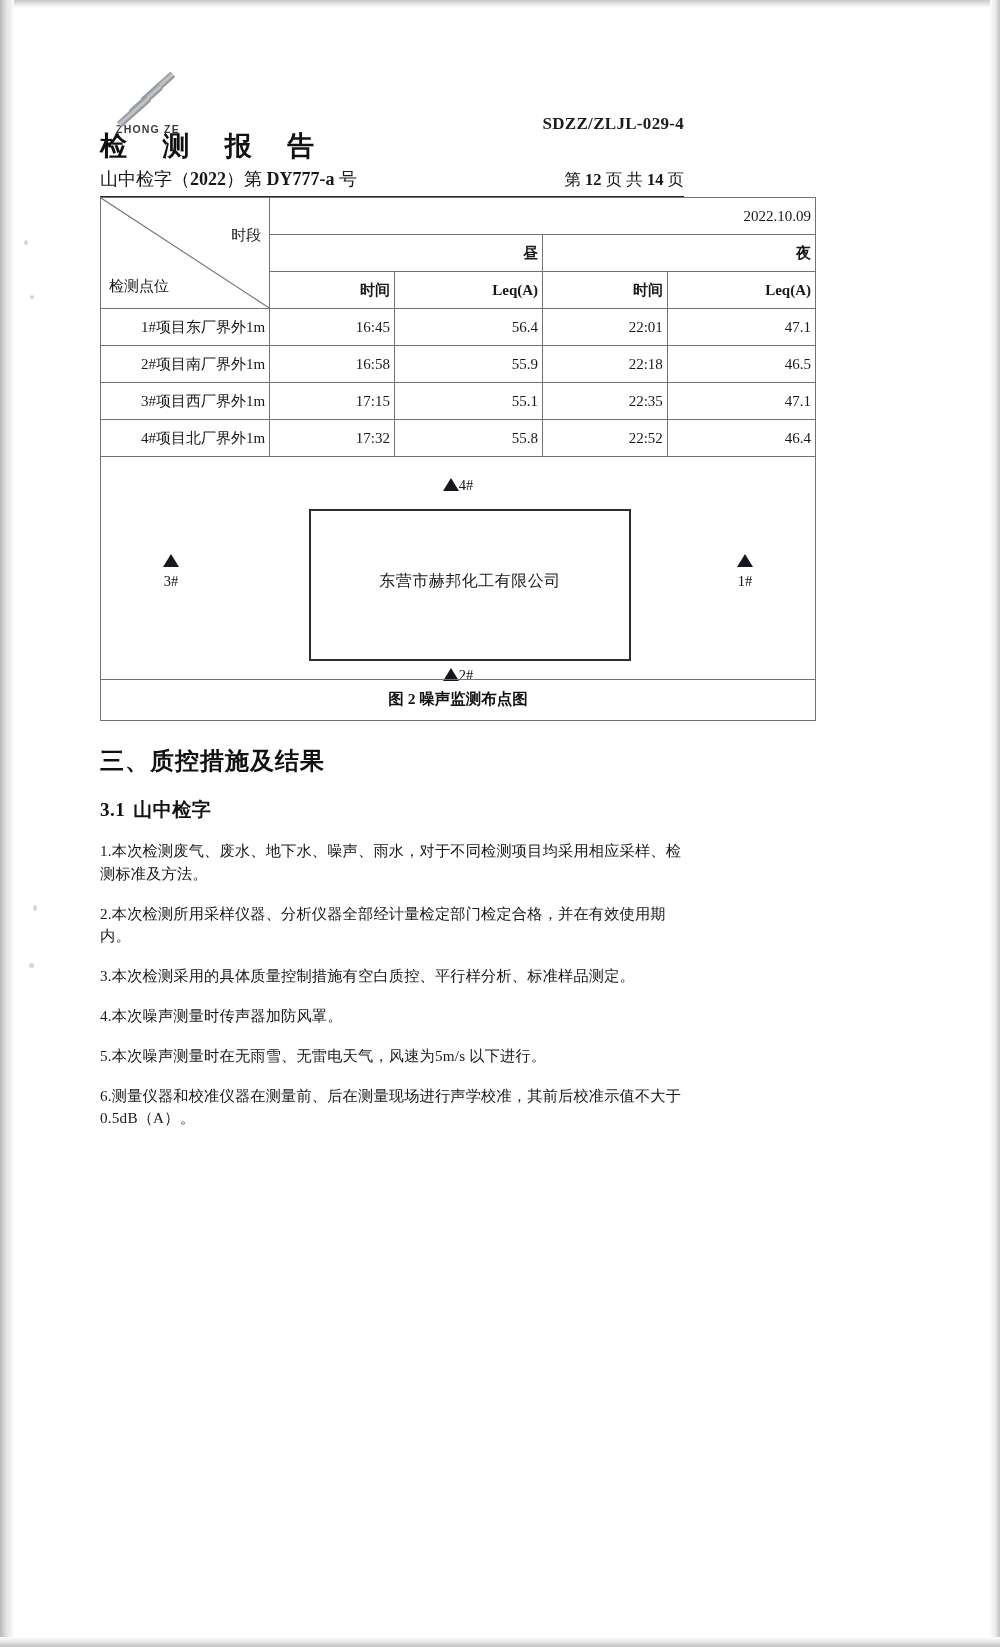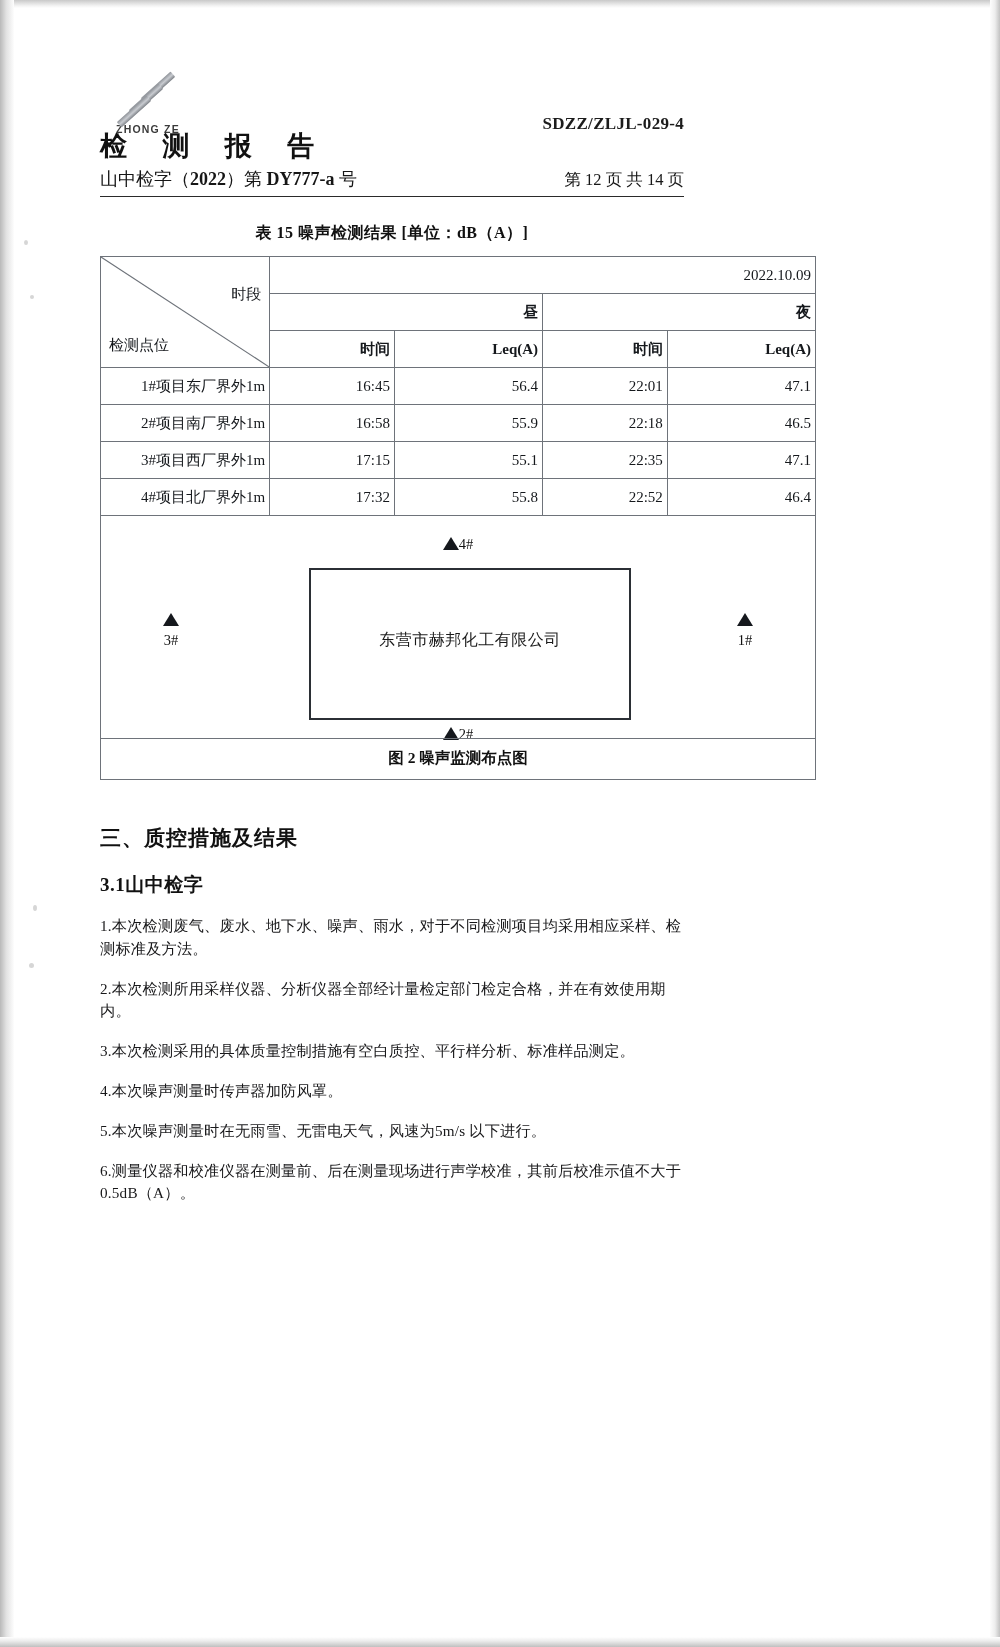--- a/index.html
+++ b/index.html
@@ -130,21 +130,21 @@
     color: #161616;
   }
   .subhead .left b { font-weight: bold; }
   .subhead .right {
     position: absolute;
     right: 0;
     bottom: 5px;
     font-size: 16.5px;
     color: #161616;
   }
-  .subhead .right b { font-weight: normal; }
+  .subhead .right b { font-weight: bold; }
 
   
   .table-caption {
     text-align: center;
     font-size: 16px;
     font-weight: bold;
     color: #111;
     margin-top: 26px;
     margin-bottom: 12px;
     letter-spacing: .5px;
@@ -254,34 +254,34 @@
   }
   .fig-divider {
     position: absolute;
     left: 0; right: 0;
     bottom: 40px;
     border-top: 1px solid #6e737a;
   }
 
   
   .h2 {
-    font-size: 21px;
+    font-size: 24px;
     font-weight: bold;
     color: #111;
-    margin-top: 44px;
+    margin-top: 24px;
     letter-spacing: 1px;
   }
   .h3 {
     font-size: 19px;
     font-weight: bold;
     color: #111;
     margin-top: 20px;
     letter-spacing: .5px;
   }
-  .h3 .num { font-family: "Liberation Serif", serif; margin-right: 0; }
+  .h3 .num { font-family: "Liberation Serif", serif; margin-right: 8px; }
   .para {
     font-size: 15.2px;
     color: #18181a;
     margin-top: 17px;
     line-height: 1.5;
     letter-spacing: .2px;
   }
 </style>
 </head>
 <body>
@@ -310,21 +310,20 @@
       </div>
       <div class="doc-code">SDZZ/ZLJL-029-4</div>
       <div class="report-title">检 测 报 告</div>
     </div>
 
     <div class="subhead">
       <div class="left"><span>山中检字（</span><b>2022</b><span>）第 </span><b>DY777-a</b><span> 号</span></div>
       <div class="right"><span>第 </span><b>12</b><span> 页  共 </span><b>14</b><span> 页</span></div>
     </div>
 
-    <div class="table-caption">表 15   噪声检测结果 [单位：dB（A）]</div>
 
     <table class="noise">
       <colgroup>
         <col style="width:160px">
         <col style="width:118px">
         <col style="width:140px">
         <col style="width:118px">
         <col style="width:140px">
       </colgroup>
       <tbody>

